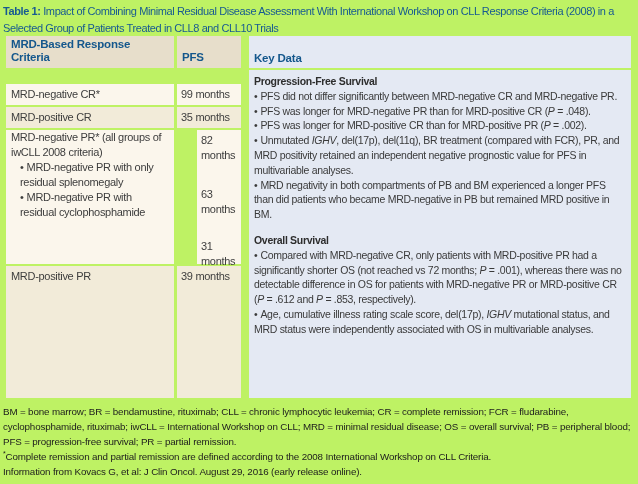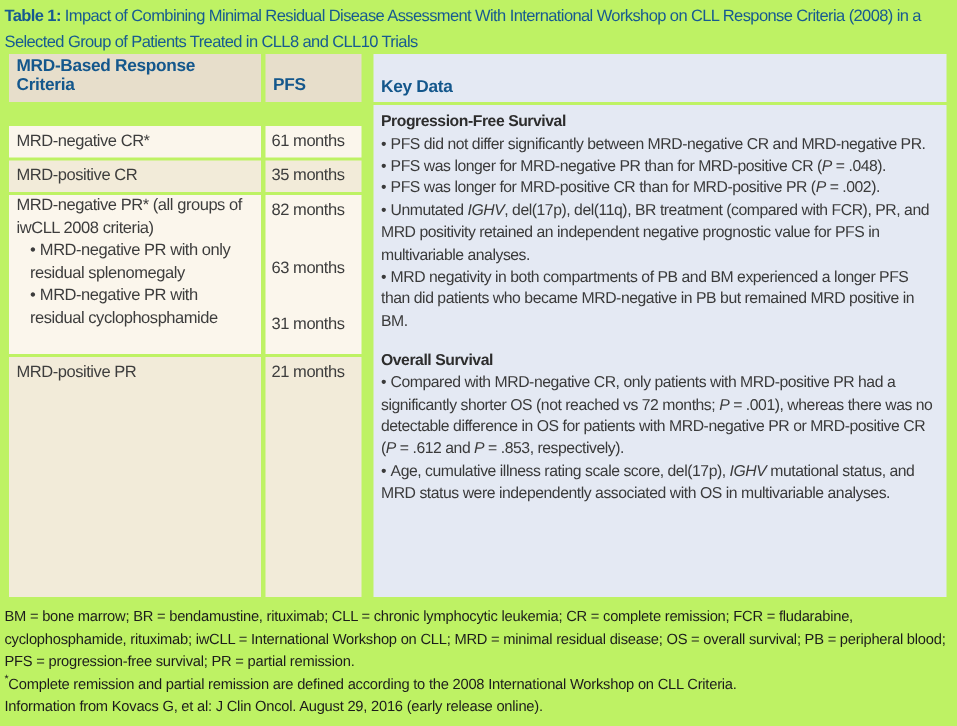--- a/index.html
+++ b/index.html
@@ -22,21 +22,21 @@
   .hcell{background:#e7decb;color:#14578c;font-weight:bold;font-size:11.5px;line-height:13px;
          letter-spacing:-0.2px;display:flex;align-items:flex-end;padding:0 4px 4px 5px;box-sizing:border-box;}
 
   .brow{display:flex;margin-bottom:2px;}
   .cell{box-sizing:border-box;font-size:11px;line-height:15px;letter-spacing:-0.3px;color:#3d3d3d;}
   .cA{padding:3px 4px 3px 5px;}
   .cB{padding:3px 2px 3px 4px;}
   .cream{background:#fbf6ec;}
   .tan{background:#f2ebd9;}
   .h21{height:21px;}
-  .rgroup{height:106px;}
+  .rgroup{height:134px;gap:20px;}
   .rlast{flex:1;margin-bottom:0;}
 
   
   .gcol{display:flex;flex-direction:column;}
   .gcol p{margin:0;}
   .g1{margin-top:3px;}
   .gsubA{margin-top:9px;padding-left:9px;}
   .gsubB{margin-top:7px;padding-left:9px;}
   .v1{margin-top:3px;}
   .v2{margin-top:24px;}
@@ -75,21 +75,21 @@
 
     <div class="left">
 
       <div class="hrow">
         <div class="c1 hcell">MRD-Based Response Criteria</div>
         <div class="c2 hcell">PFS</div>
       </div>
 
       <div class="brow h21">
         <div class="c1 cell cA cream">MRD-negative CR*</div>
-        <div class="c2 cell cB cream">61 months</div>
+        <div class="c2 cell cB cream">99 months</div>
       </div>
 
       <div class="brow h21">
         <div class="c1 cell cA tan">MRD-positive CR</div>
         <div class="c2 cell cB tan">35 months</div>
       </div>
 
       <div class="brow rgroup">
         <div class="c1 cell cream gcol" style="padding:0 4px 0 5px;">
           <p class="g1">MRD-negative PR* (all groups of iwCLL 2008 criteria)</p>
@@ -98,21 +98,21 @@
         </div>
         <div class="c2 cell cream gcol" style="padding:0 2px 0 4px;">
           <div class="v1">82 months</div>
           <div class="v2">63 months</div>
           <div class="v3">31 months</div>
         </div>
       </div>
 
       <div class="brow rlast">
         <div class="c1 cell cA tan">MRD-positive PR</div>
-        <div class="c2 cell cB tan">21 months</div>
+        <div class="c2 cell cB tan">39 months</div>
       </div>
 
     </div>
 
     <div class="right">
       <div class="kd-h">Key Data</div>
       <div class="kd-body">
 
         <div>
           <p class="kd-head">Progression-Free Survival</p>

